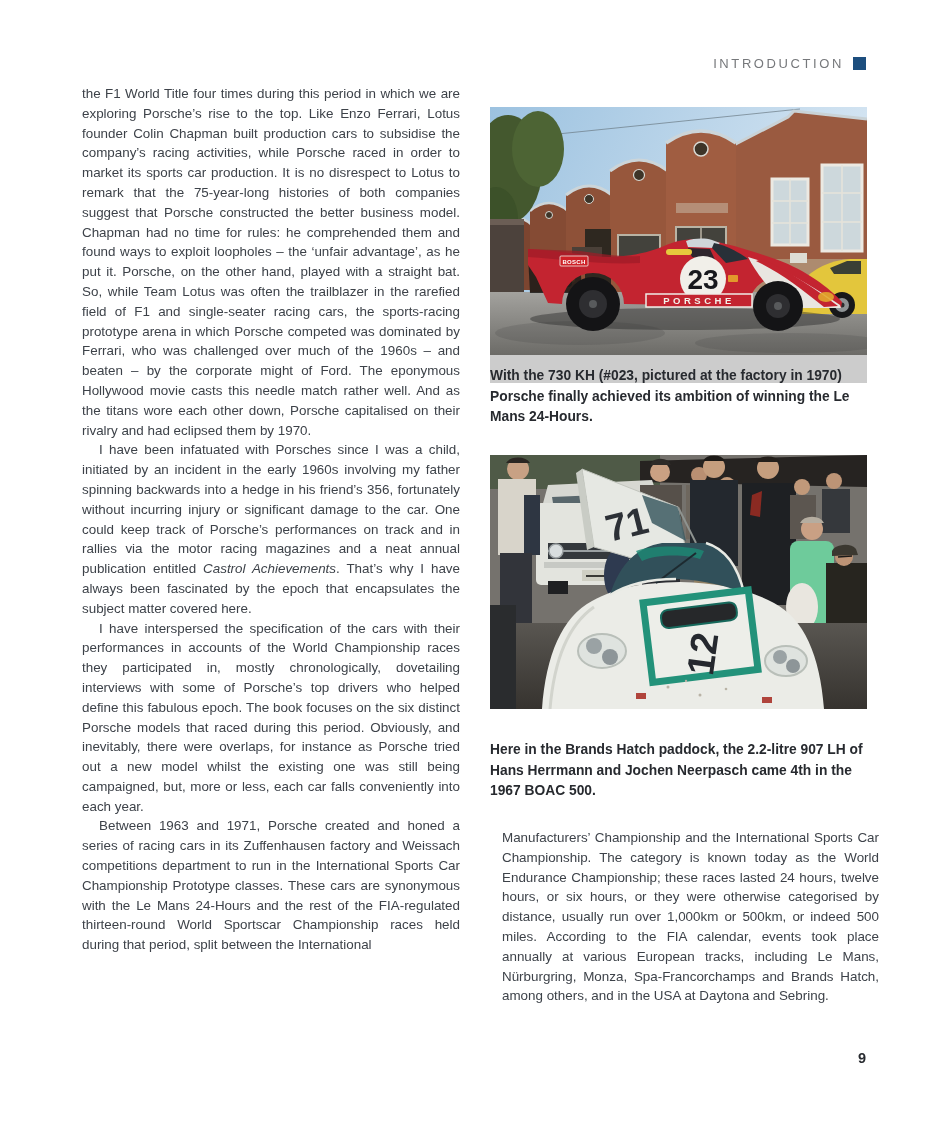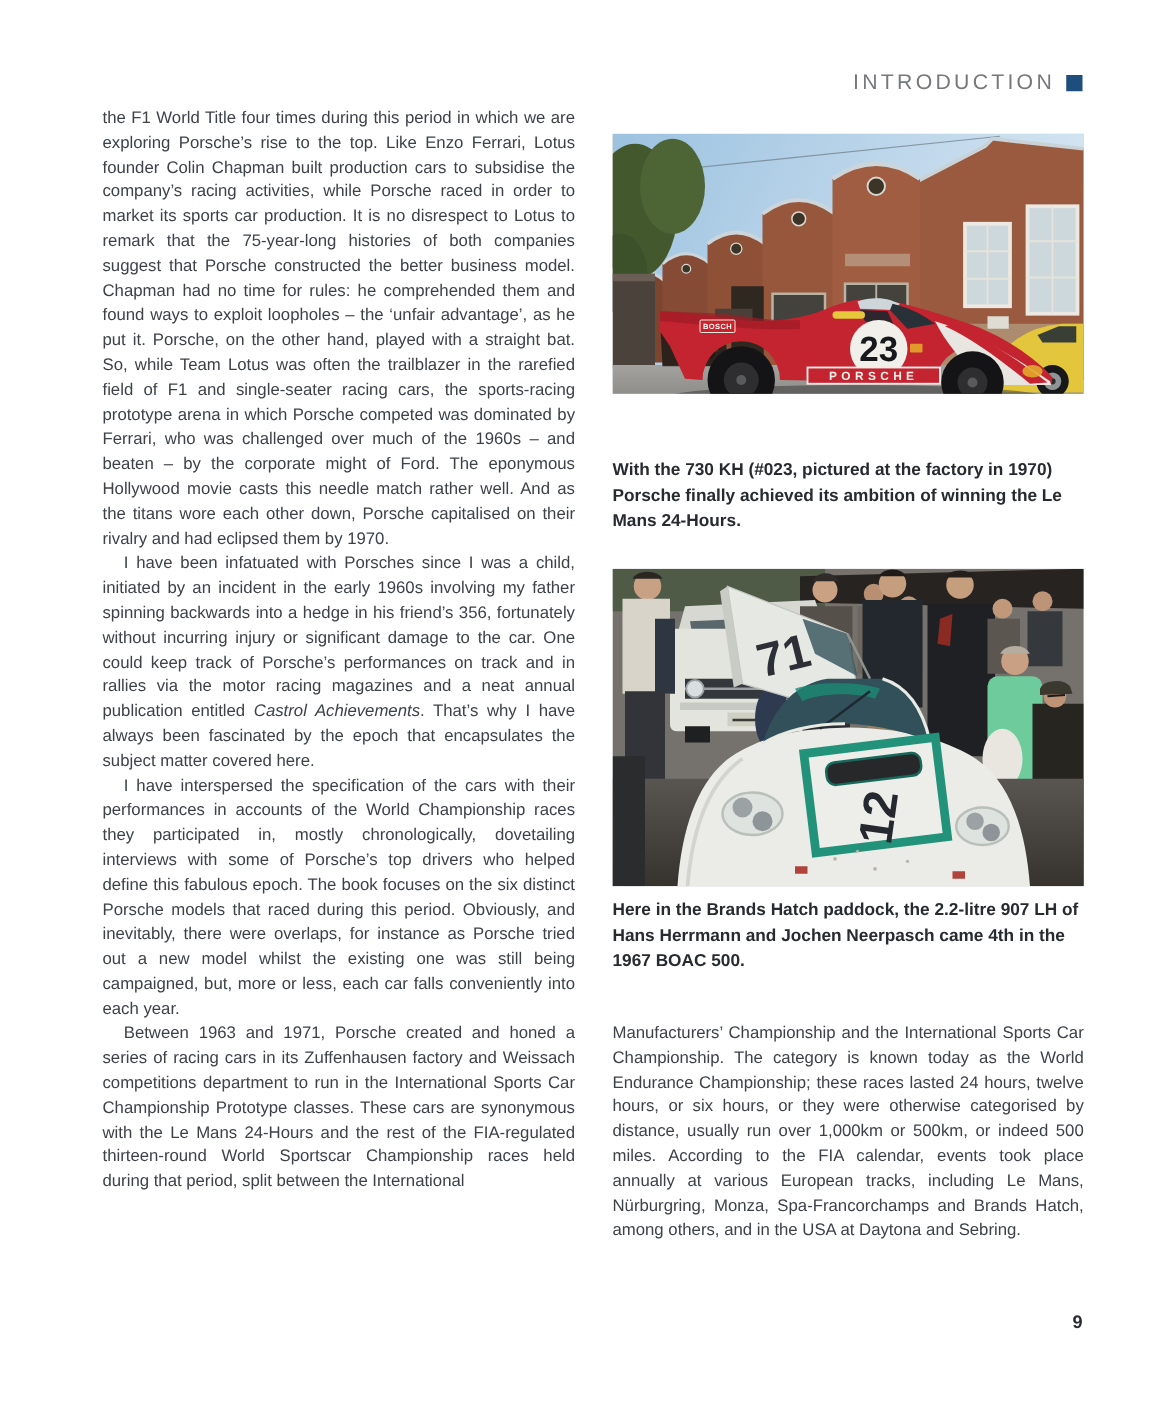--- a/index.html
+++ b/index.html
@@ -1,38 +1,38 @@
 <!DOCTYPE html>
 <html><head>
 <meta charset="utf-8">
 <style>
   html,body{margin:0;padding:0;background:#ffffff;}
   .page{position:relative;width:930px;height:1125px;background:#ffffff;overflow:hidden;
         font-family:"Liberation Sans",sans-serif;color:#3d4249;}
   
   .intro-header{position:absolute;top:56px;right:64px;display:flex;align-items:center;gap:9px;}
-  .intro-title{font-size:17px;letter-spacing:2.6px;color:#76787b;}
+  .intro-title{font-size:13px;letter-spacing:2.6px;color:#76787b;}
   .intro-square{width:13px;height:13px;background:#1d4e7e;}
   
   .col-left{position:absolute;left:82px;top:84px;width:378px;text-align:justify;
             font-size:13.4px;line-height:19.8px;}
   .col-left p{margin:0;}
   .col-left p.ind{text-indent:17px;}
   .col-left em{font-style:italic;margin-top:24px;}
   
   .col-right{position:absolute;left:490px;top:0;width:377px;}
   .photo{position:absolute;left:0;margin:0;width:377px;overflow:hidden;background:#cccccc;}
-  .photo1{top:107px;height:208px;text-align:center;}
+  .photo1{top:107px;height:276px;text-align:center;}
   .photo2{top:455px;height:254px;}
   .photo svg{display:block;}
   .caption{position:absolute;left:0;width:377px;margin:0;font-weight:bold;
            font-size:13.8px;line-height:20.5px;color:#272a2f;}
   .cap1{top:366px;}
-  .cap2{top:718px;}
-  .body-cont{position:absolute;left:0;top:816px;width:377px;margin:0;text-align:justify;
+  .cap2{top:740px;}
+  .body-cont{position:absolute;left:0;top:816px;width:377px;margin:12px;text-align:justify;
              font-size:13.4px;line-height:19.8px;}
   
   .page-number{position:absolute;top:1050px;right:64px;font-weight:bold;
                font-size:14.5px;color:#272a2f;}
 </style>
 </head>
 <body>
 
 <div class="page">
 

